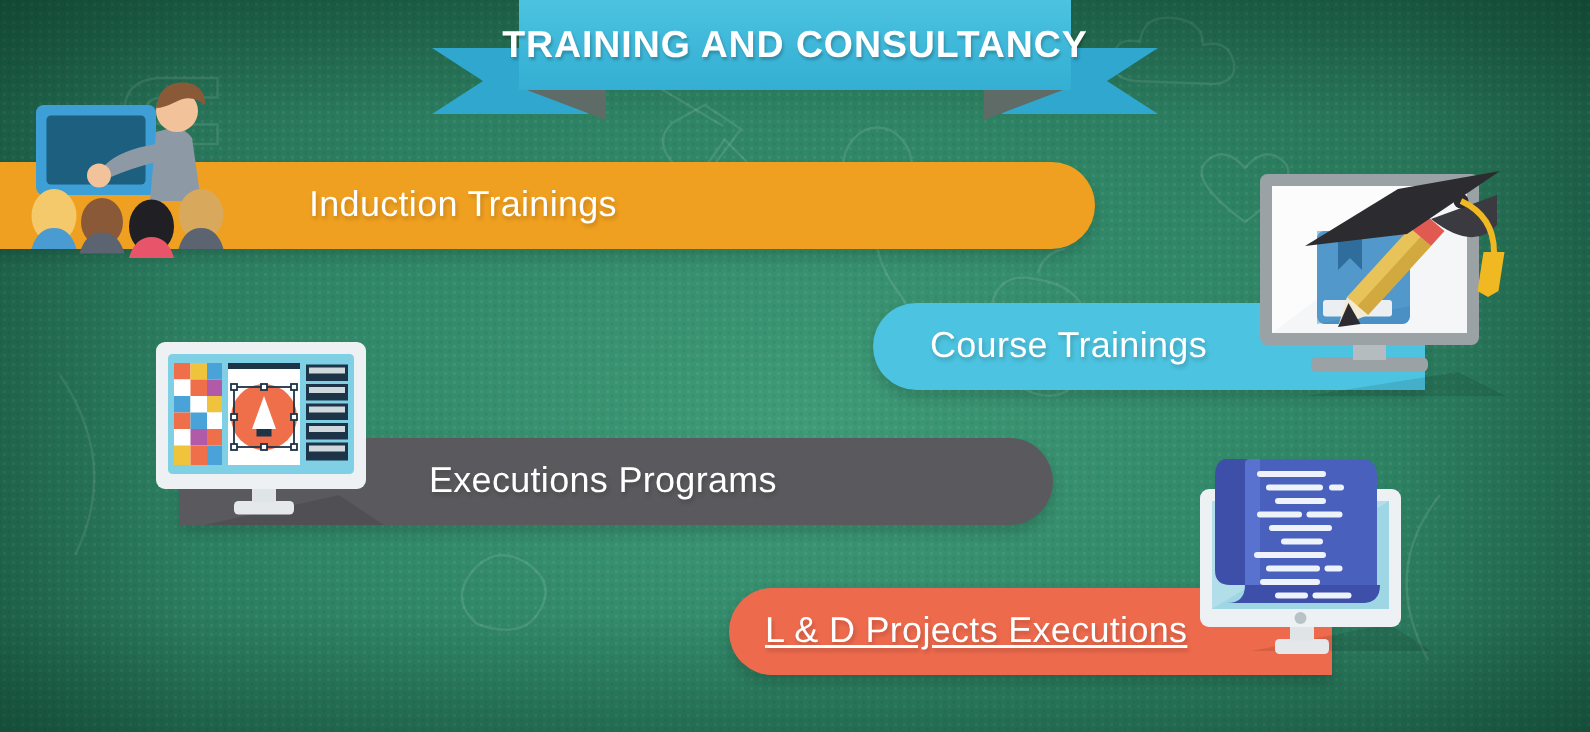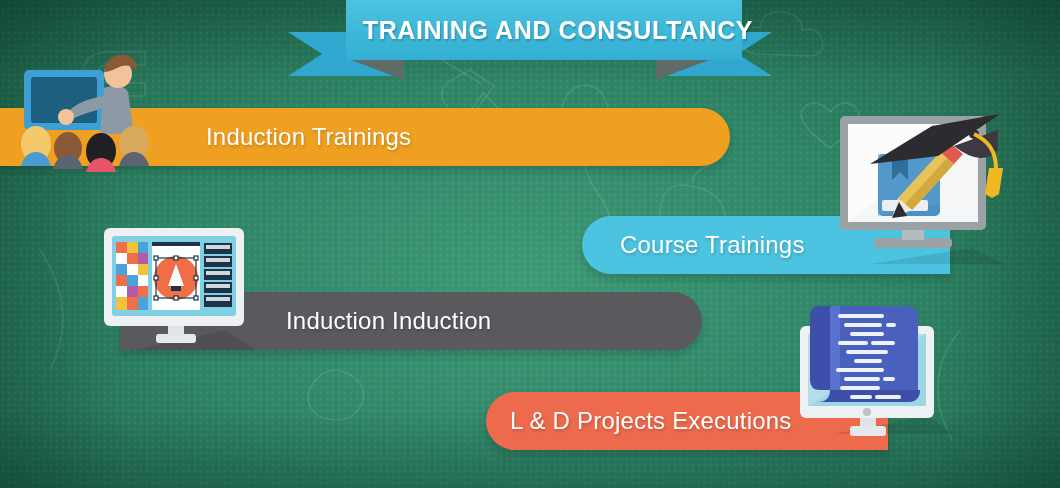--- a/index.html
+++ b/index.html
@@ -35,21 +35,21 @@
   .ribbon{position:absolute;left:288px;top:0;width:484px;height:76px;}
   .ribbon .tail{position:absolute;top:32px;width:104px;height:44px;background:#2fa7cf;}
   .ribbon .tail.left{left:0;clip-path:polygon(0 0,100% 0,100% 100%,0 100%,34px 50%);}
   .ribbon .tail.right{right:0;clip-path:polygon(0 0,100% 0,70px 50%,100% 100%,0 100%);}
   .ribbon .fold{position:absolute;top:58px;width:58px;height:22px;background:#5e6b67;}
   .ribbon .fold.left{left:58px;clip-path:polygon(0 0,100% 0,100% 100%);}
   .ribbon .fold.right{right:58px;clip-path:polygon(0 0,100% 0,0 100%);}
   .ribbon .band{
     position:absolute;left:58px;top:0;width:368px;height:60px;
     background:linear-gradient(180deg,#4cc3e0 0%,#3cb6d8 60%,#34aed2 100%);
-    display:flex;align-items:center;justify-content:center;padding-left:28px;
+    display:flex;align-items:center;justify-content:center;
   }
   .ribbon .band h1{
     margin:0;color:#fff;font-size:25px;font-weight:bold;letter-spacing:.6px;
     text-shadow:1px 2px 2px rgba(0,0,0,.22);
     white-space:nowrap;
   }
 
   
   .pill{
     position:absolute;display:flex;align-items:center;height:58px;
@@ -57,33 +57,34 @@
     box-shadow:0 5px 9px rgba(0,0,0,.16);
     text-shadow:1px 2px 3px rgba(0,0,0,.20);
   }
   .pill span{display:block;}
   #pill-corporate{
     left:-40px;top:108px;width:524px;
     background:#f0a020;border-radius:0 30px 30px 0;
     padding-left:246px;
   }
   #pill-course{
-    left:582px;top:216px;width:330px;
+    left:582px;top:202px;width:330px;
     background:#4cc3e0;border-radius:30px 0 0 30px;
     padding-left:38px;
   }
   #pill-induction{
     left:120px;top:292px;width:416px;
     background:#5a5a5e;border-radius:0 30px 30px 0;
     padding-left:166px;
   }
   #pill-ldprojects{
     left:486px;top:392px;width:378px;
     background:#ee6a4d;border-radius:30px 0 0 30px;
     padding-left:24px;
+    text-decoration:underline;
   }
 
   .art{position:absolute;}
 </style>
 </head>
 <body>
 
 <div class="stage">
 
   <div class="texture"></div>
@@ -172,21 +173,21 @@
     <g>
       <path d="M108 14 l68 -12 l-62 42 l-68 8 z" fill="#2b2b30"></path>
       <path d="M130 34 q28 22 44 4 l0 -20 z" fill="#3a3a40"></path>
       <circle cx="150" cy="22" r="5" fill="#2b2b30"></circle>
       <path d="M150 22 q22 10 22 34" stroke="#f0b821" stroke-width="4" fill="none"></path>
       <path d="M165 56 l14 0 l-4 26 l-7 4 l-7 -4 z" fill="#f0b821"></path>
     </g>
   </svg>
 
   <div class="pill" id="pill-induction">
-    <span>Induction Induction</span>
+    <span>Executions Programs</span>
   </div>
 
   <svg class="art" style="left:98px;top:226px;" width="160" height="128" viewBox="0 0 160 128">
     <path d="M128 104 l30 20 l-120 0 z" fill="rgba(0,0,0,.10)"></path>
     <rect x="6" y="2" width="140" height="98" rx="6" fill="#eef1f3"></rect>
     <rect x="14" y="10" width="124" height="80" rx="3" fill="#7fd0e4"></rect>
 
     <g>
       <rect x="18" y="16" width="32" height="68" fill="#ffffff"></rect>
       <rect x="18" y="16" width="11" height="11" fill="#ef6f4a"></rect>

